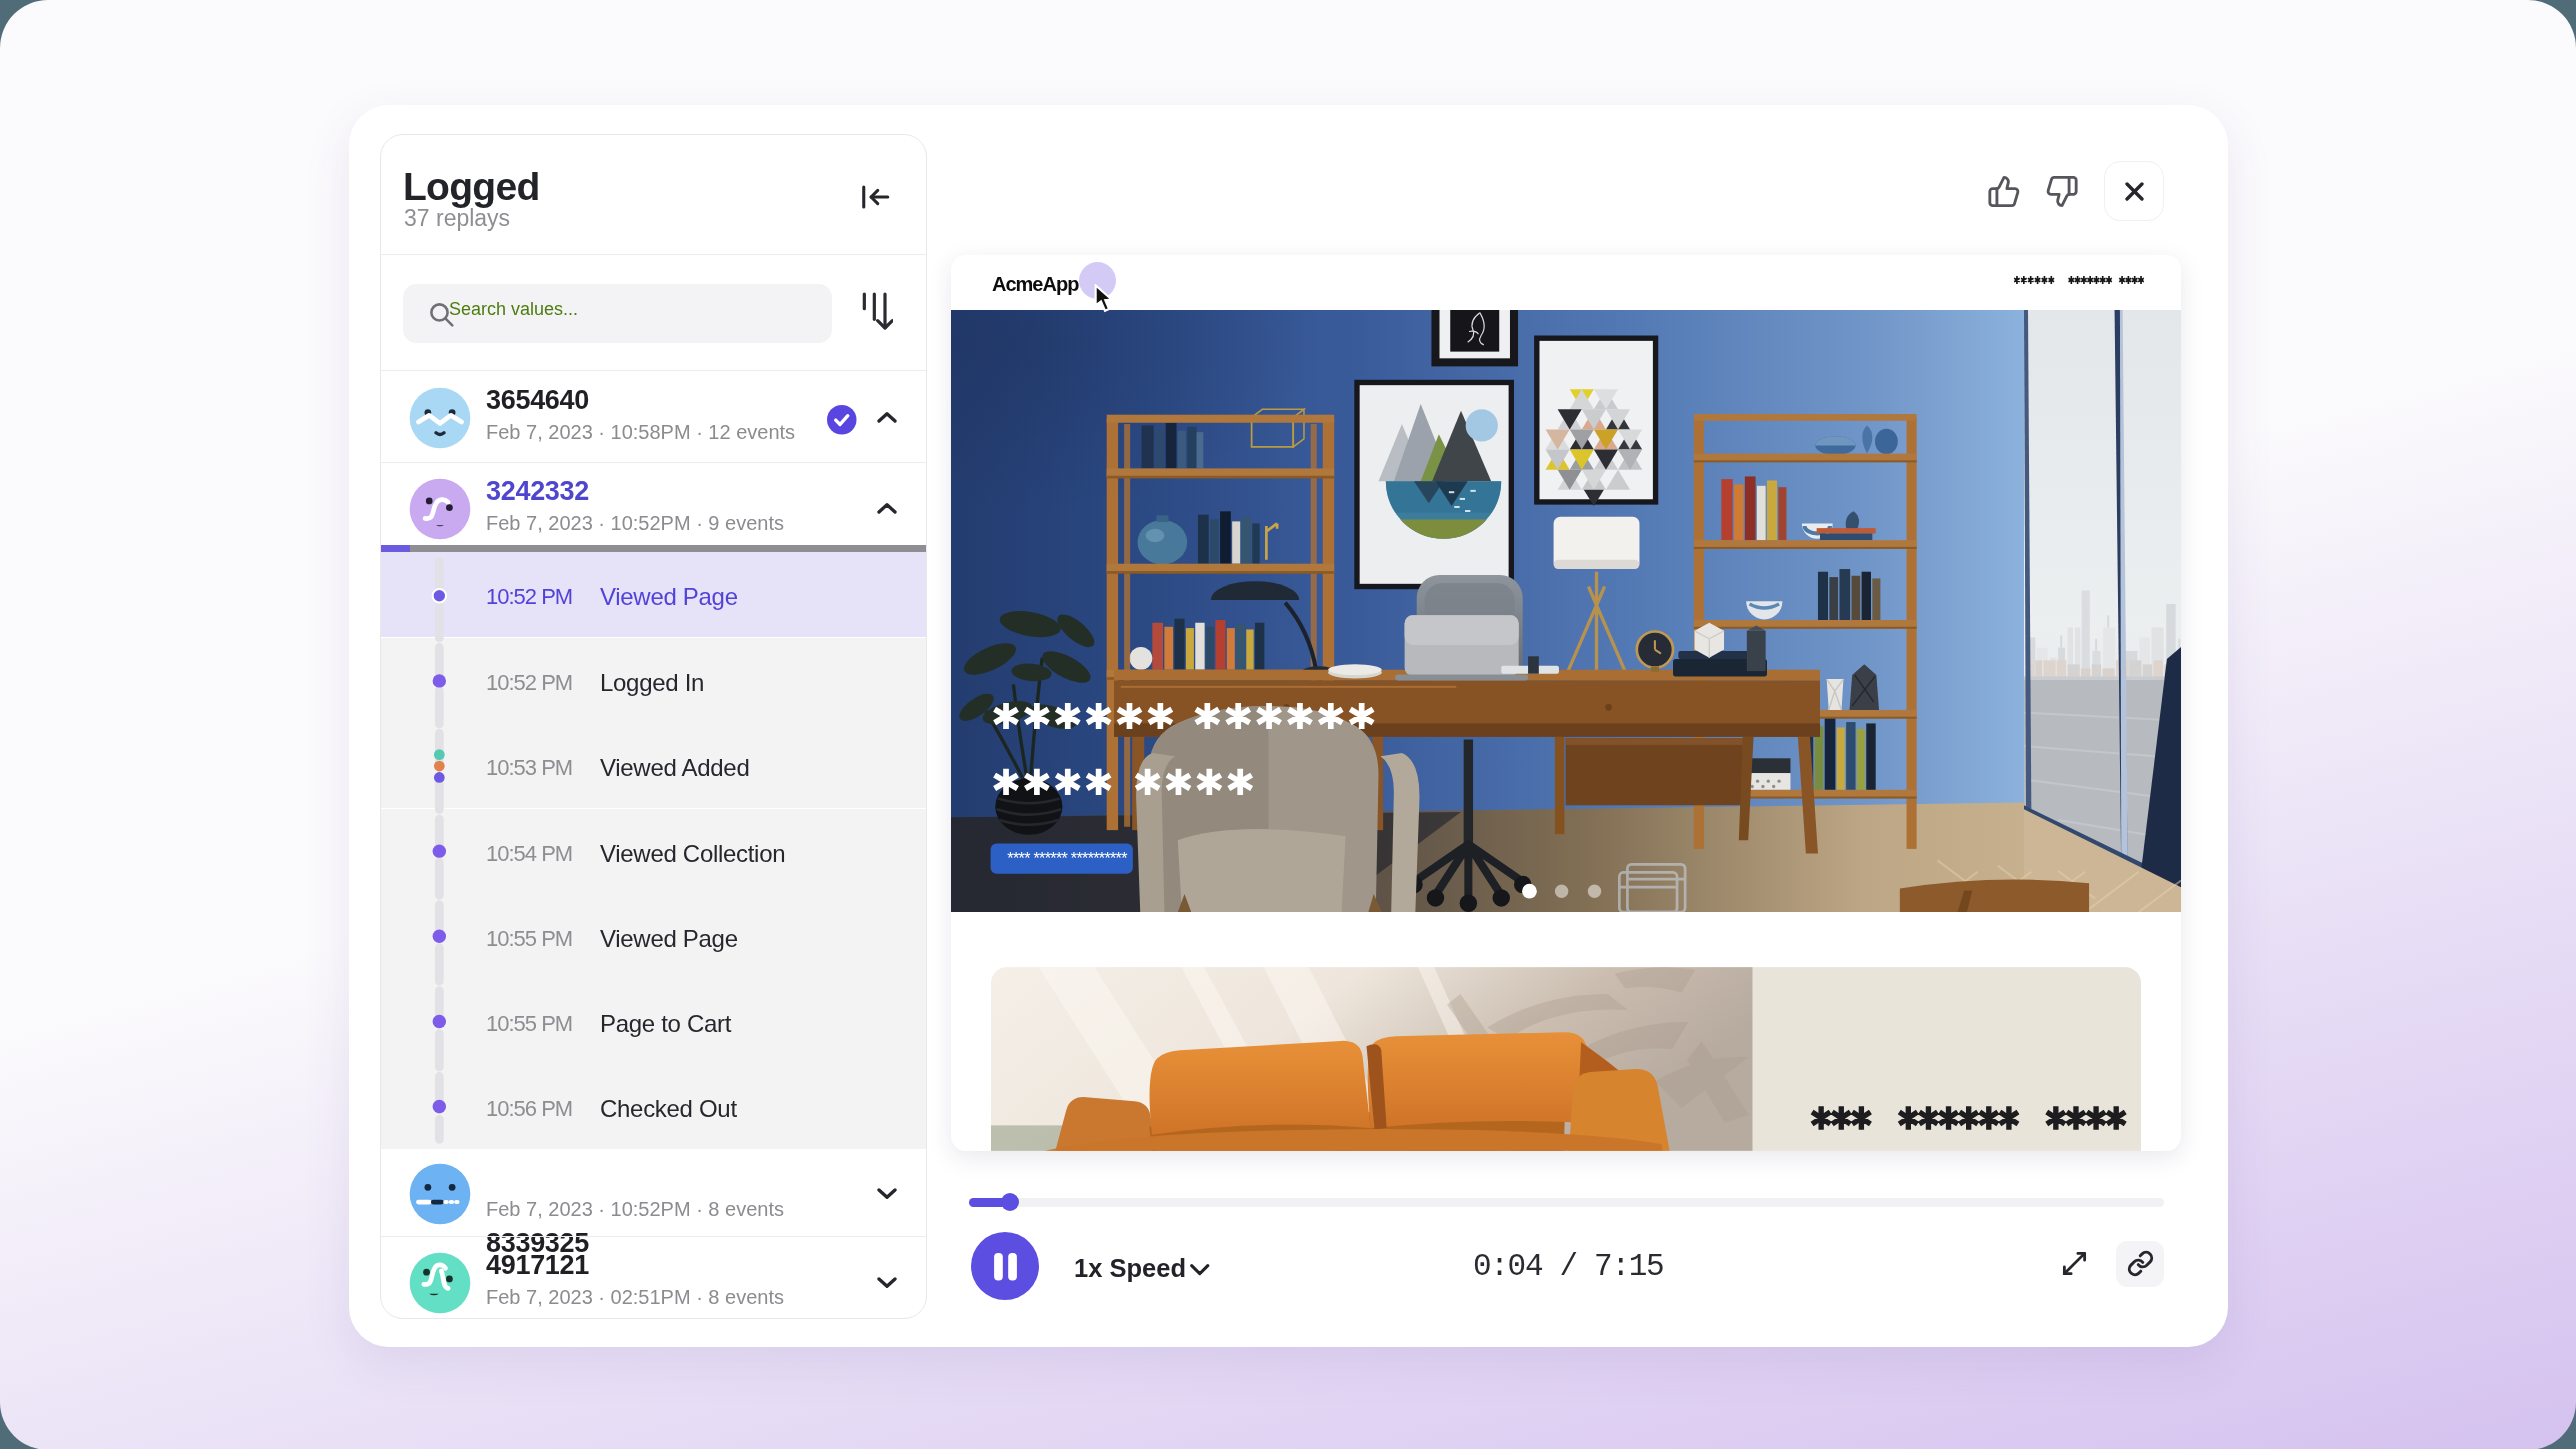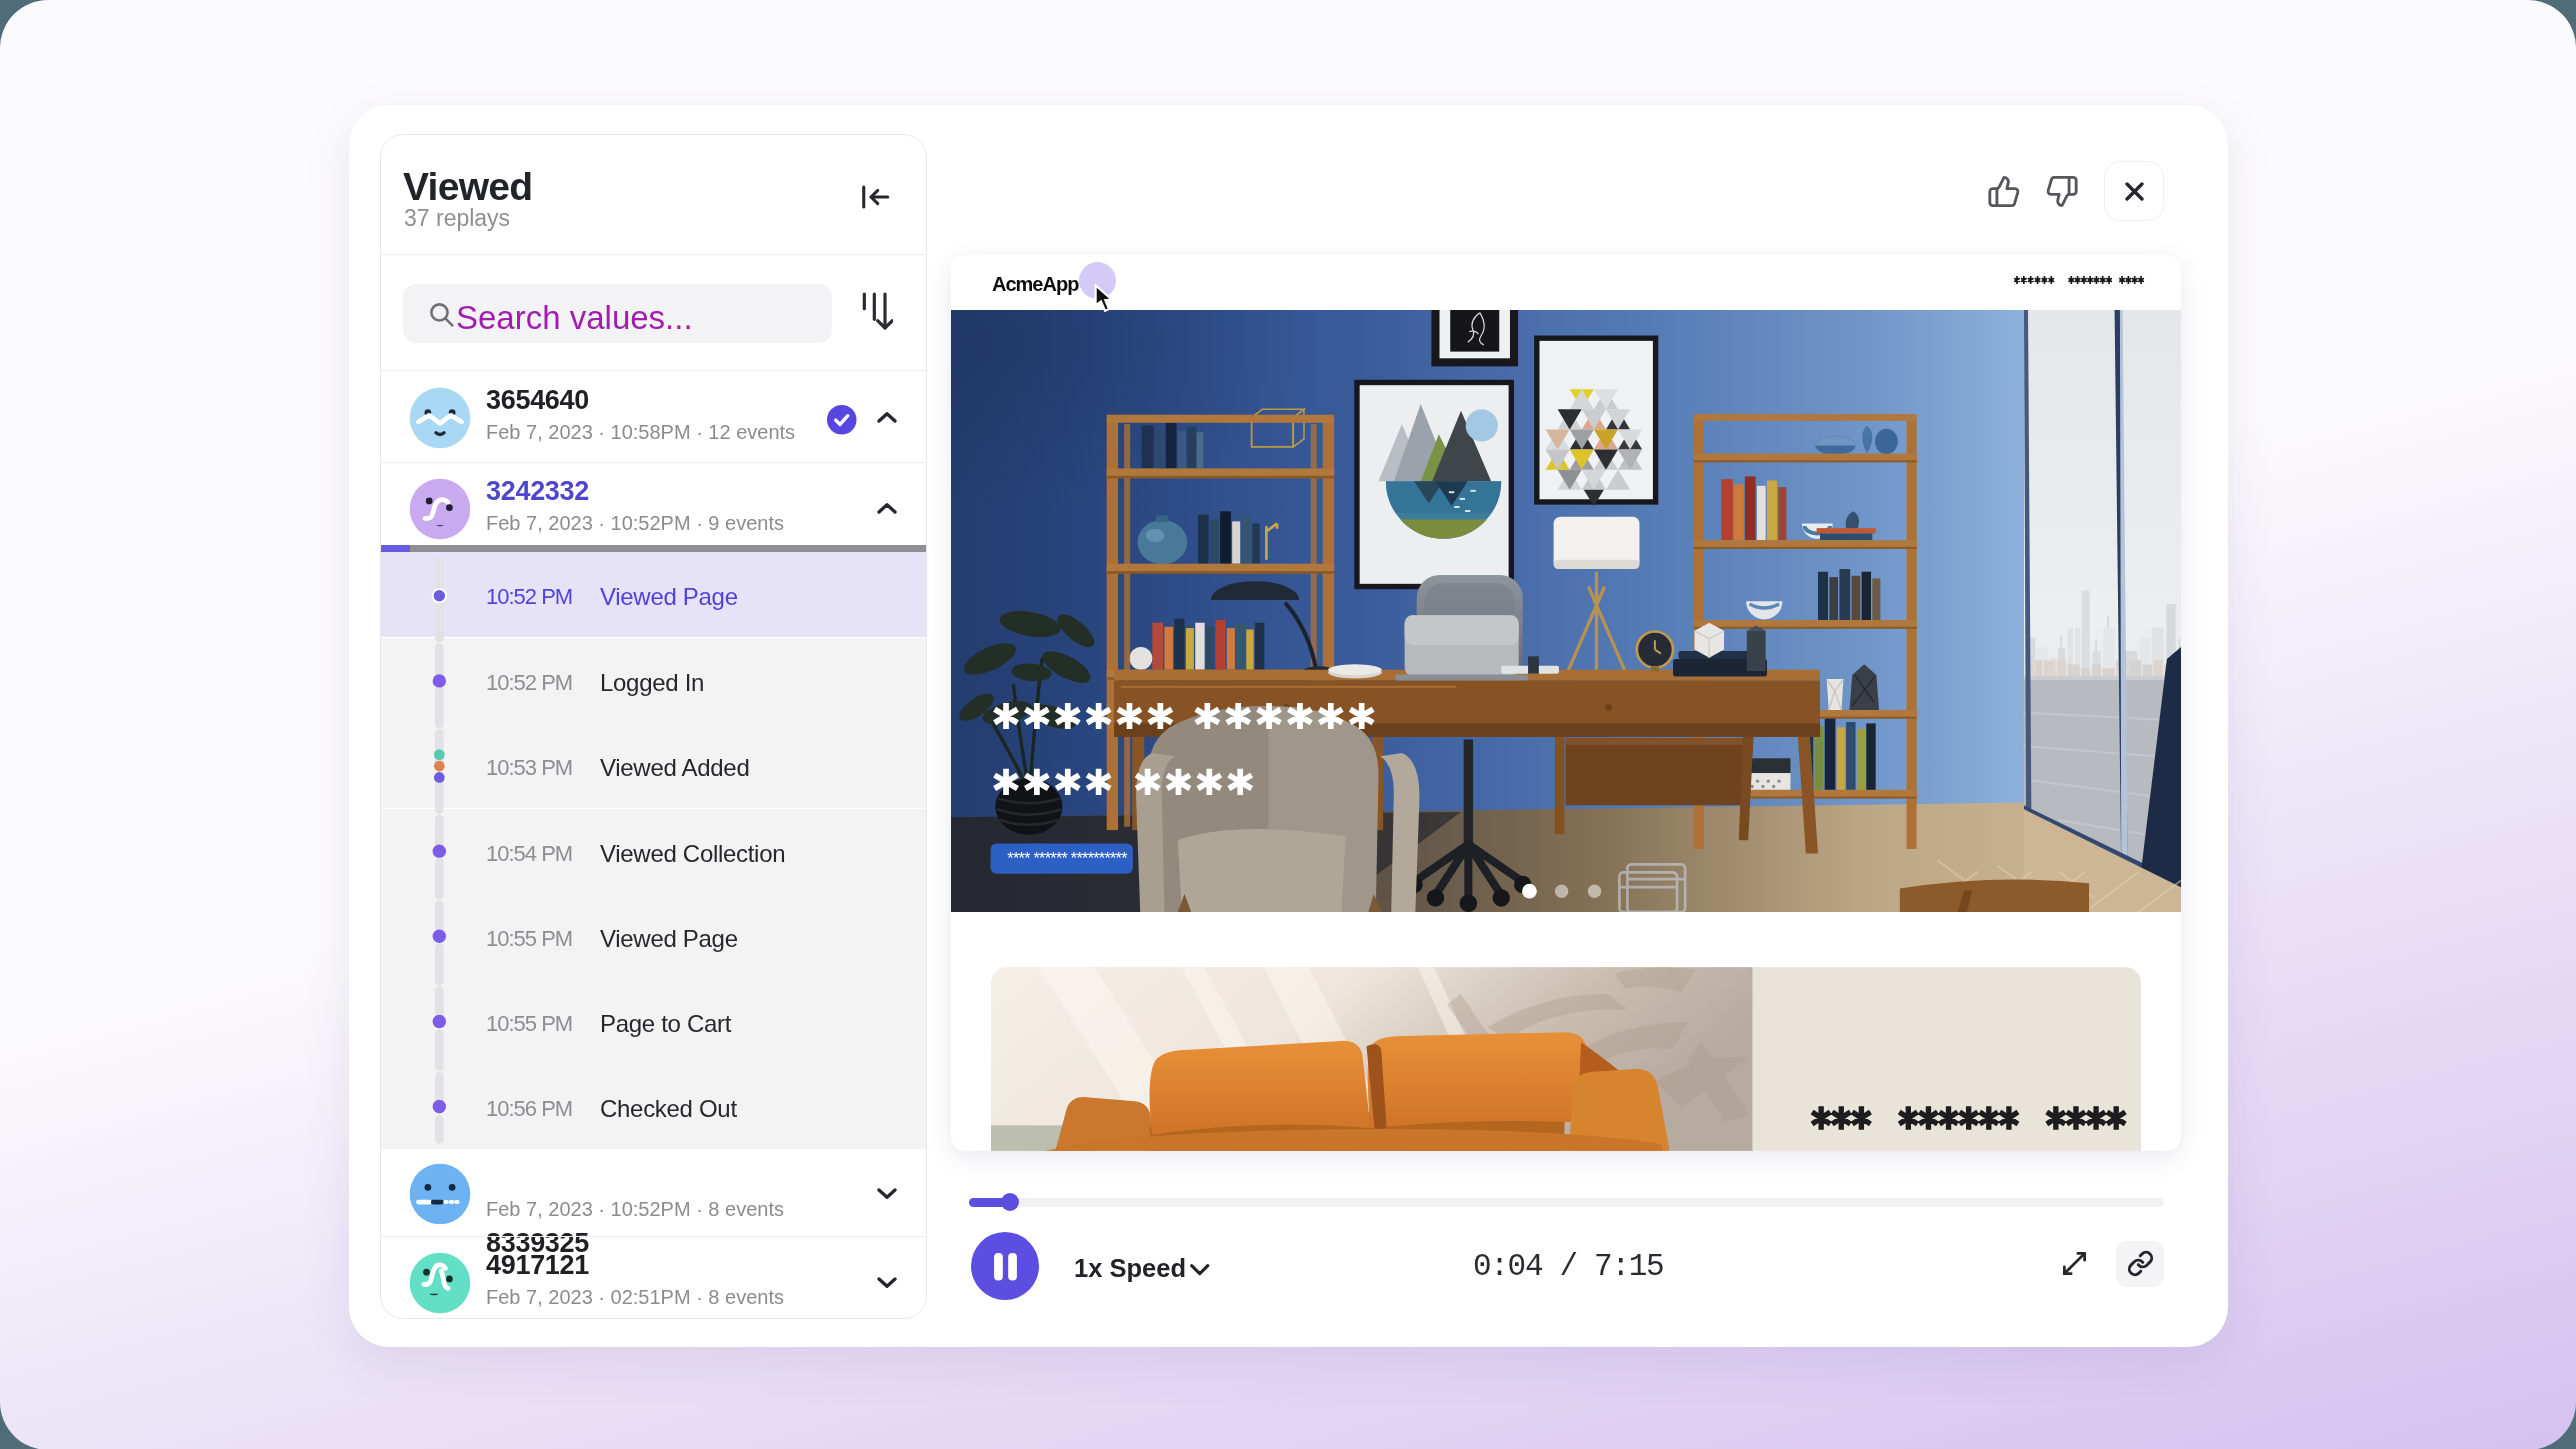--- a/index.html
+++ b/index.html
@@ -12,21 +12,21 @@
     background:#ffffff; box-shadow:0 16px 47px rgba(90,70,150,0.10); }
   .abs { position:absolute; }
 
   
   .sidebar { position:absolute; left:380px; top:134px; width:547px; height:1185px; border-radius:23px;
     background:#fff; border:1.3px solid #e8e7ea; overflow:hidden; }
   .sb-title { position:absolute; left:22px; top:29.5px; font-size:39px; font-weight:bold; color:#23232a; letter-spacing:-0.7px; }
   .sb-sub { position:absolute; left:23px; top:70px; font-size:23px; color:#8e8e93; }
   .sb-div { position:absolute; left:0; width:100%; height:1.3px; background:#ececee; }
   .searchbox { position:absolute; left:22px; top:149px; width:429px; height:59px; border-radius:13.4px; background:#f3f3f5; }
-  .searchtxt { position:absolute; left:75px; top:164px; font-size:33px; color:#a21caf; }
+  .searchtxt { position:absolute; left:68px; top:164px; font-size:18px; color:#4d7c0f; }
 
   .row-title { font-size:27px; font-weight:bold; color:#1f1f24; letter-spacing:-0.3px; }
   .row-meta  { font-size:20px; color:#8b8b90; }
 
   
   .ev { position:absolute; left:0; width:100%; height:85px; background:#f3f3f4;padding-left:30px; }
   .ev .t { position:absolute; left:105px; top:32px; font-size:22px; letter-spacing:-1px; color:#8d8d92; }
   .ev .l { position:absolute; left:219px; top:31px; font-size:24px; letter-spacing:-0.3px; color:#26262c; }
   .ev.sel { background:#e6e2f8; }
   .ev.sel .t, .ev.sel .l { color:#5143d9; }
@@ -46,21 +46,21 @@
   .speed { position:absolute; left:1074px; top:1254px; font-size:25.5px; font-weight:bold; color:#222228; }
   .time { position:absolute; left:1473px; top:1249px; width:188px; font-family:"Liberation Mono", monospace; font-size:31px; letter-spacing:-1.3px; color:#2a2a31; white-space:nowrap; }
   .linkbtn { position:absolute; left:2116px; top:1241px; width:48px; height:46px; border-radius:11.4px; background:#f4f3f5; }
 </style>
 </head>
 <body>
 <div class="surface">
 <div class="card"></div>
 
 <div class="sidebar">
-  <div class="sb-title">Viewed</div>
+  <div class="sb-title">Logged</div>
   <div class="sb-sub">37 replays</div>
   <svg class="abs" style="left:480px;top:50px;" width="29.5" height="24" viewBox="0 0 44 36" fill="none" stroke="#26262c" stroke-width="4.6" stroke-linecap="round" stroke-linejoin="round">
     <path d="M4 3v30"></path>
         <path d="M40 18H15"></path>
         <path d="M25 8 15 18l10 10"></path>
   </svg>
   <div class="sb-div" style="top:119px;"></div>
 
   <div class="searchbox"></div>
   <svg class="abs" style="left:47px;top:166px;" width="27" height="27" viewBox="0 0 40 40" fill="none" stroke="#6f6f76" stroke-width="3.8" stroke-linecap="round">

